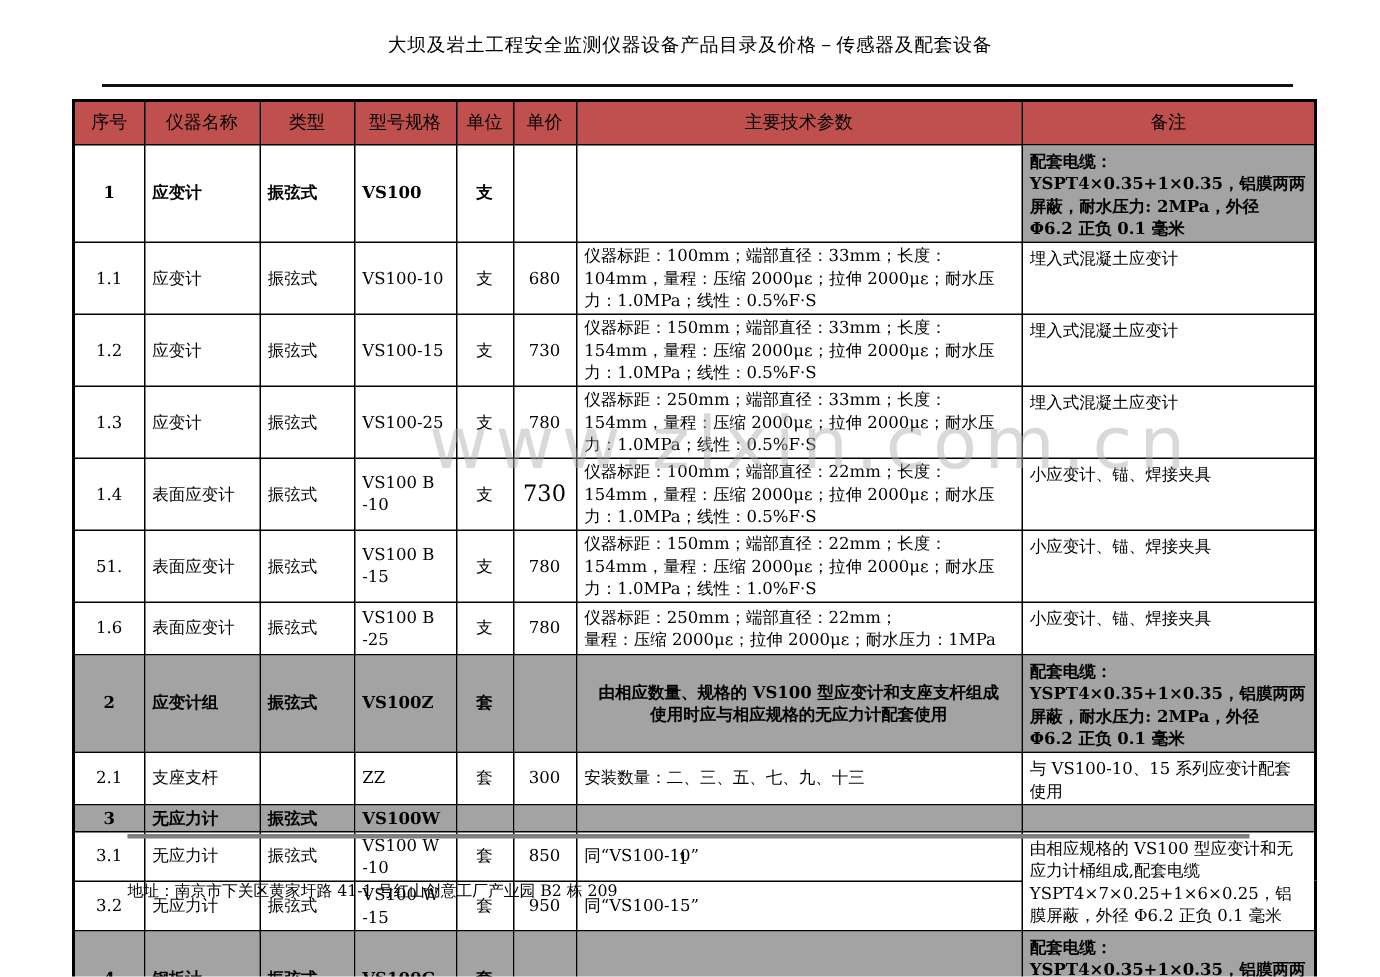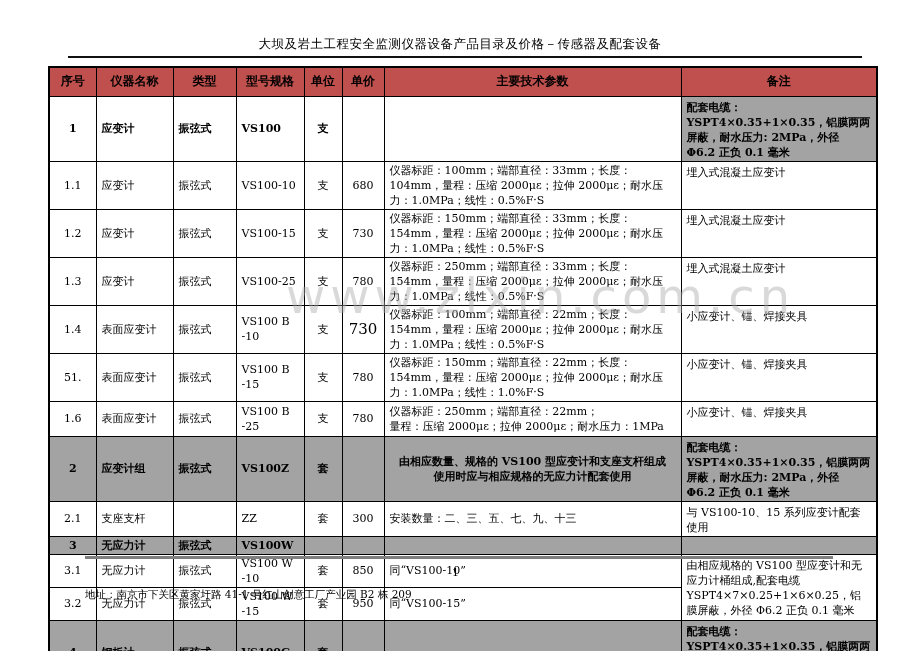--- a/index.html
+++ b/index.html
@@ -1,25 +1,25 @@
 <!DOCTYPE html>
 <html><head>
 <meta charset="utf-8">
 <style>
   * { margin:0; padding:0; box-sizing:border-box; }
   html,body { width:920px; height:651px; background:#ffffff; overflow:hidden; position:relative;
     font-family:"DejaVu Serif","Liberation Serif",serif; color:#000; }
-  .doc-title { position:absolute; top:36px; left:0; width:100%; text-align:center;
+  .doc-title { position:absolute; top:22px; left:0; width:100%; text-align:center;
     font-size:12.5px; letter-spacing:0.5px; }
   .title-rule { position:absolute; top:56px; left:68px; width:794px; border-top:2px solid #111; }
   table.products { position:absolute; left:48px; top:66px; width:828px; border-collapse:collapse;
     table-layout:fixed; font-size:11px; }
   table.products, table.products td, table.products th { border:1px solid #000; }
   table.products { border-width:2px; }
-  th { background:#c0504d; font-weight:bold; font-size:12px; text-align:center; height:29px; padding:1px 2px; }
+  th { background:#c0504d; font-weight:normal; font-size:12px; text-align:center; height:29px; padding:1px 2px; }
   td { padding:1px 5px; vertical-align:middle; line-height:15px; overflow:hidden; }
   .c-center { text-align:center; }
   .c-left { text-align:left; }
   .c-params { text-align:left; white-space:pre-line; vertical-align:middle; }
   .c-params.c-center { text-align:center; }
   .c-remark { text-align:left; vertical-align:top; padding-top:3px; white-space:pre-line; }
   tr.shaded td, td.shaded { background:#a3a3a3; }
   tr.bold td, td.bold { font-weight:bold; }
   td.price-big { font-size:15px; }
   .watermark { position:absolute; left:286px; top:268px; font-family:"DejaVu Sans","Liberation Sans",sans-serif;

